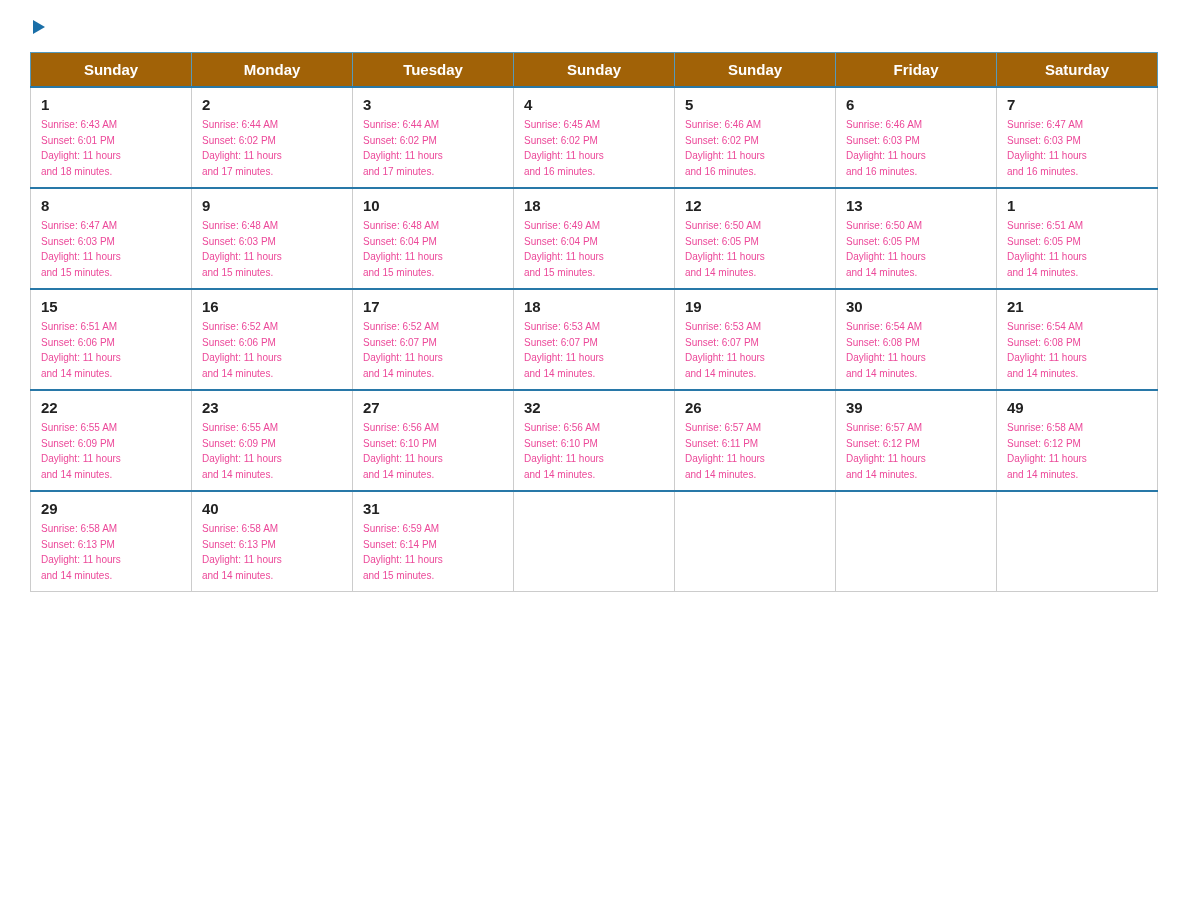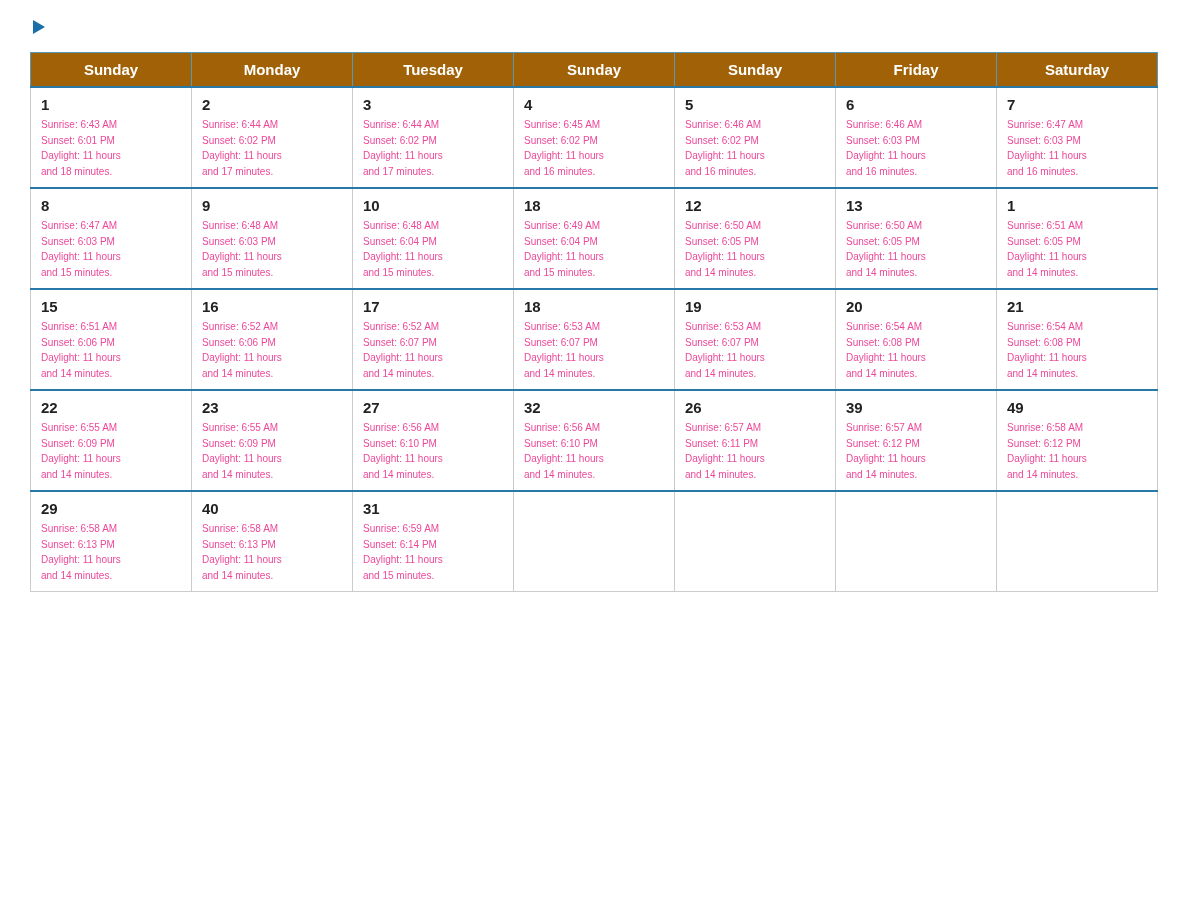--- a/index.html
+++ b/index.html
@@ -216,21 +216,21 @@
       </td>
         <td>
         <div class="day-num">18</div>
         <div class="day-info">Sunrise: 6:53 AM<br>Sunset: 6:07 PM<br>Daylight: 11 hours<br>and 14 minutes.</div>
       </td>
         <td>
         <div class="day-num">19</div>
         <div class="day-info">Sunrise: 6:53 AM<br>Sunset: 6:07 PM<br>Daylight: 11 hours<br>and 14 minutes.</div>
       </td>
         <td>
-        <div class="day-num">20</div>
+        <div class="day-num">30</div>
         <div class="day-info">Sunrise: 6:54 AM<br>Sunset: 6:08 PM<br>Daylight: 11 hours<br>and 14 minutes.</div>
       </td>
         <td>
         <div class="day-num">21</div>
         <div class="day-info">Sunrise: 6:54 AM<br>Sunset: 6:08 PM<br>Daylight: 11 hours<br>and 14 minutes.</div>
       </td>
       </tr>
       <tr>
         <td>
         <div class="day-num">22</div>

